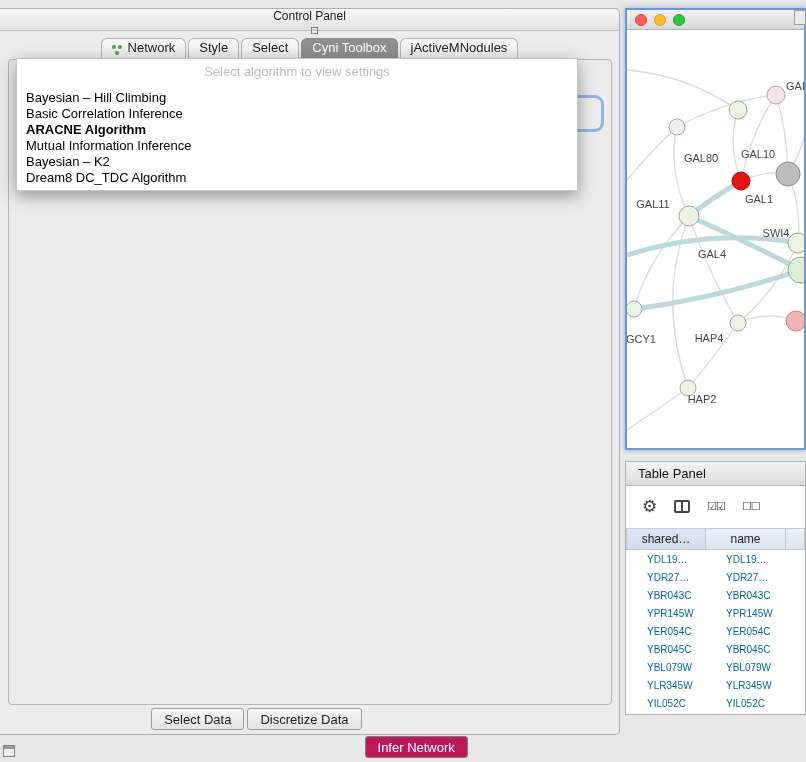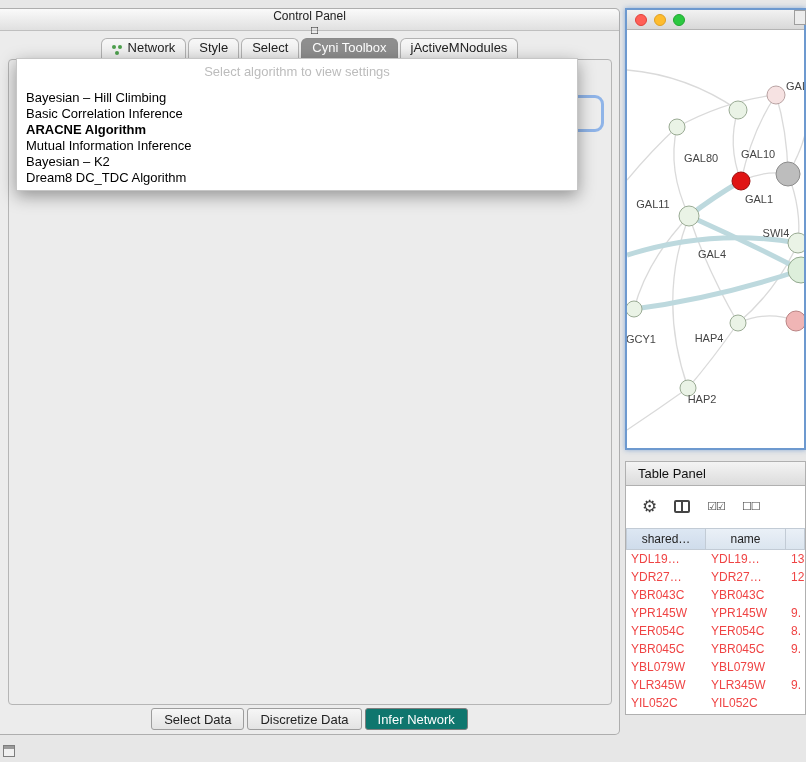--- a/index.html
+++ b/index.html
@@ -80,21 +80,21 @@
   #attr-listwrap { position:relative; width:522px; height:68px; background:#fff; }
   .attr-item { width:508px; height:17px; line-height:17px; background:#3b6ed3; color:#fff; font-size:12px; padding-left:5px; }
   #attr-scroll { position:absolute; right:0; top:0; width:13px; height:68px; background:#f3f3f3; border-left:1px solid #e2e2e2; }
 
   #apply-btn { position:absolute; left:269px; top:666px; width:70px; height:22px; border:1px solid #9a9a9a; border-radius:5px;
     background:linear-gradient(#fefefe,#e7e7e7); font-size:13px; font-family:"Liberation Sans",sans-serif; color:#111; }
 
   #bottom-tabs { position:absolute; left:0; right:0; top:699px; display:flex; justify-content:center; gap:3px; }
   .btab { padding:3px 12px 4px; font-size:13px; background:linear-gradient(#f6f6f6,#e3e3e3); border:1px solid #9d9d9d;
     border-radius:3px; color:#222; height:22px; }
-  .btab.active { background:#0f766e; color:#fff; border-color:#7e7e7e; }
+  .btab.active { background:#be185d; color:#fff; border-color:#7e7e7e;margin-top:28px; }
 
   
   #network-window { position:absolute; left:625px; top:8px; width:181px; height:442px; background:#fff;
     border:2px solid #6d99cf; box-shadow:0 0 5px rgba(90,140,205,0.65); }
   .nw-titlebar { height:20px; background:linear-gradient(#f2f2f2,#d8d8d8); border-bottom:1px solid #b4b4b4;
     display:flex; align-items:center; padding-left:8px; gap:7px; }
   .light { width:12px; height:12px; border-radius:50%; }
   .light.red { background:#ff5f57; border:1px solid #df423c; }
   .light.yellow { background:#febc2e; border:1px solid #dfa023; }
   .light.green { background:#2bc840; border:1px solid #21a632; }
@@ -112,21 +112,21 @@
   .gear { font-size:17px; line-height:17px; }
   .cols-icon { width:16px; height:13px; border:2px solid #454545; border-radius:2px; position:relative; }
   .cols-icon::after { content:""; position:absolute; left:5px; top:0; width:2px; height:100%; background:#454545; }
   .checks { font-size:11px; letter-spacing:-1px; }
   #tbl { position:absolute; left:0; top:42px; width:179px; }
   .thead { display:flex; }
   .hcell { height:22px; line-height:21px; text-align:center; font-size:12px; color:#222;
     background:linear-gradient(#eaf0f7,#dbe5ef); border:1px solid #c2cbd5; border-left:none; overflow:hidden; white-space:nowrap; }
   .hcell.first { border-left:1px solid #c2cbd5; background:linear-gradient(#dde7f3,#cfdceb); }
   .trow { display:flex; height:18px; align-items:center; }
-  .tcell { font-size:12px; padding-left:5px; overflow:hidden; white-space:nowrap; color:#ef4444; }
+  .tcell { font-size:10px; padding-left:21px; overflow:hidden; white-space:nowrap; color:#0369a1; }
   .w0 { width:80px; } .w1 { width:80px; } .w2 { flex:1; }
 
   
   #mini-icon { position:absolute; left:3px; top:745px; width:12px; height:12px; border:1px solid #7d7d7d; background:#f0f0f0; }
   #mini-icon::before { content:""; position:absolute; left:0; top:0; width:100%; height:3px; background:#9a9a9a; }
 </style>
 </head>
 <body>
 
 <div id="control-panel">

